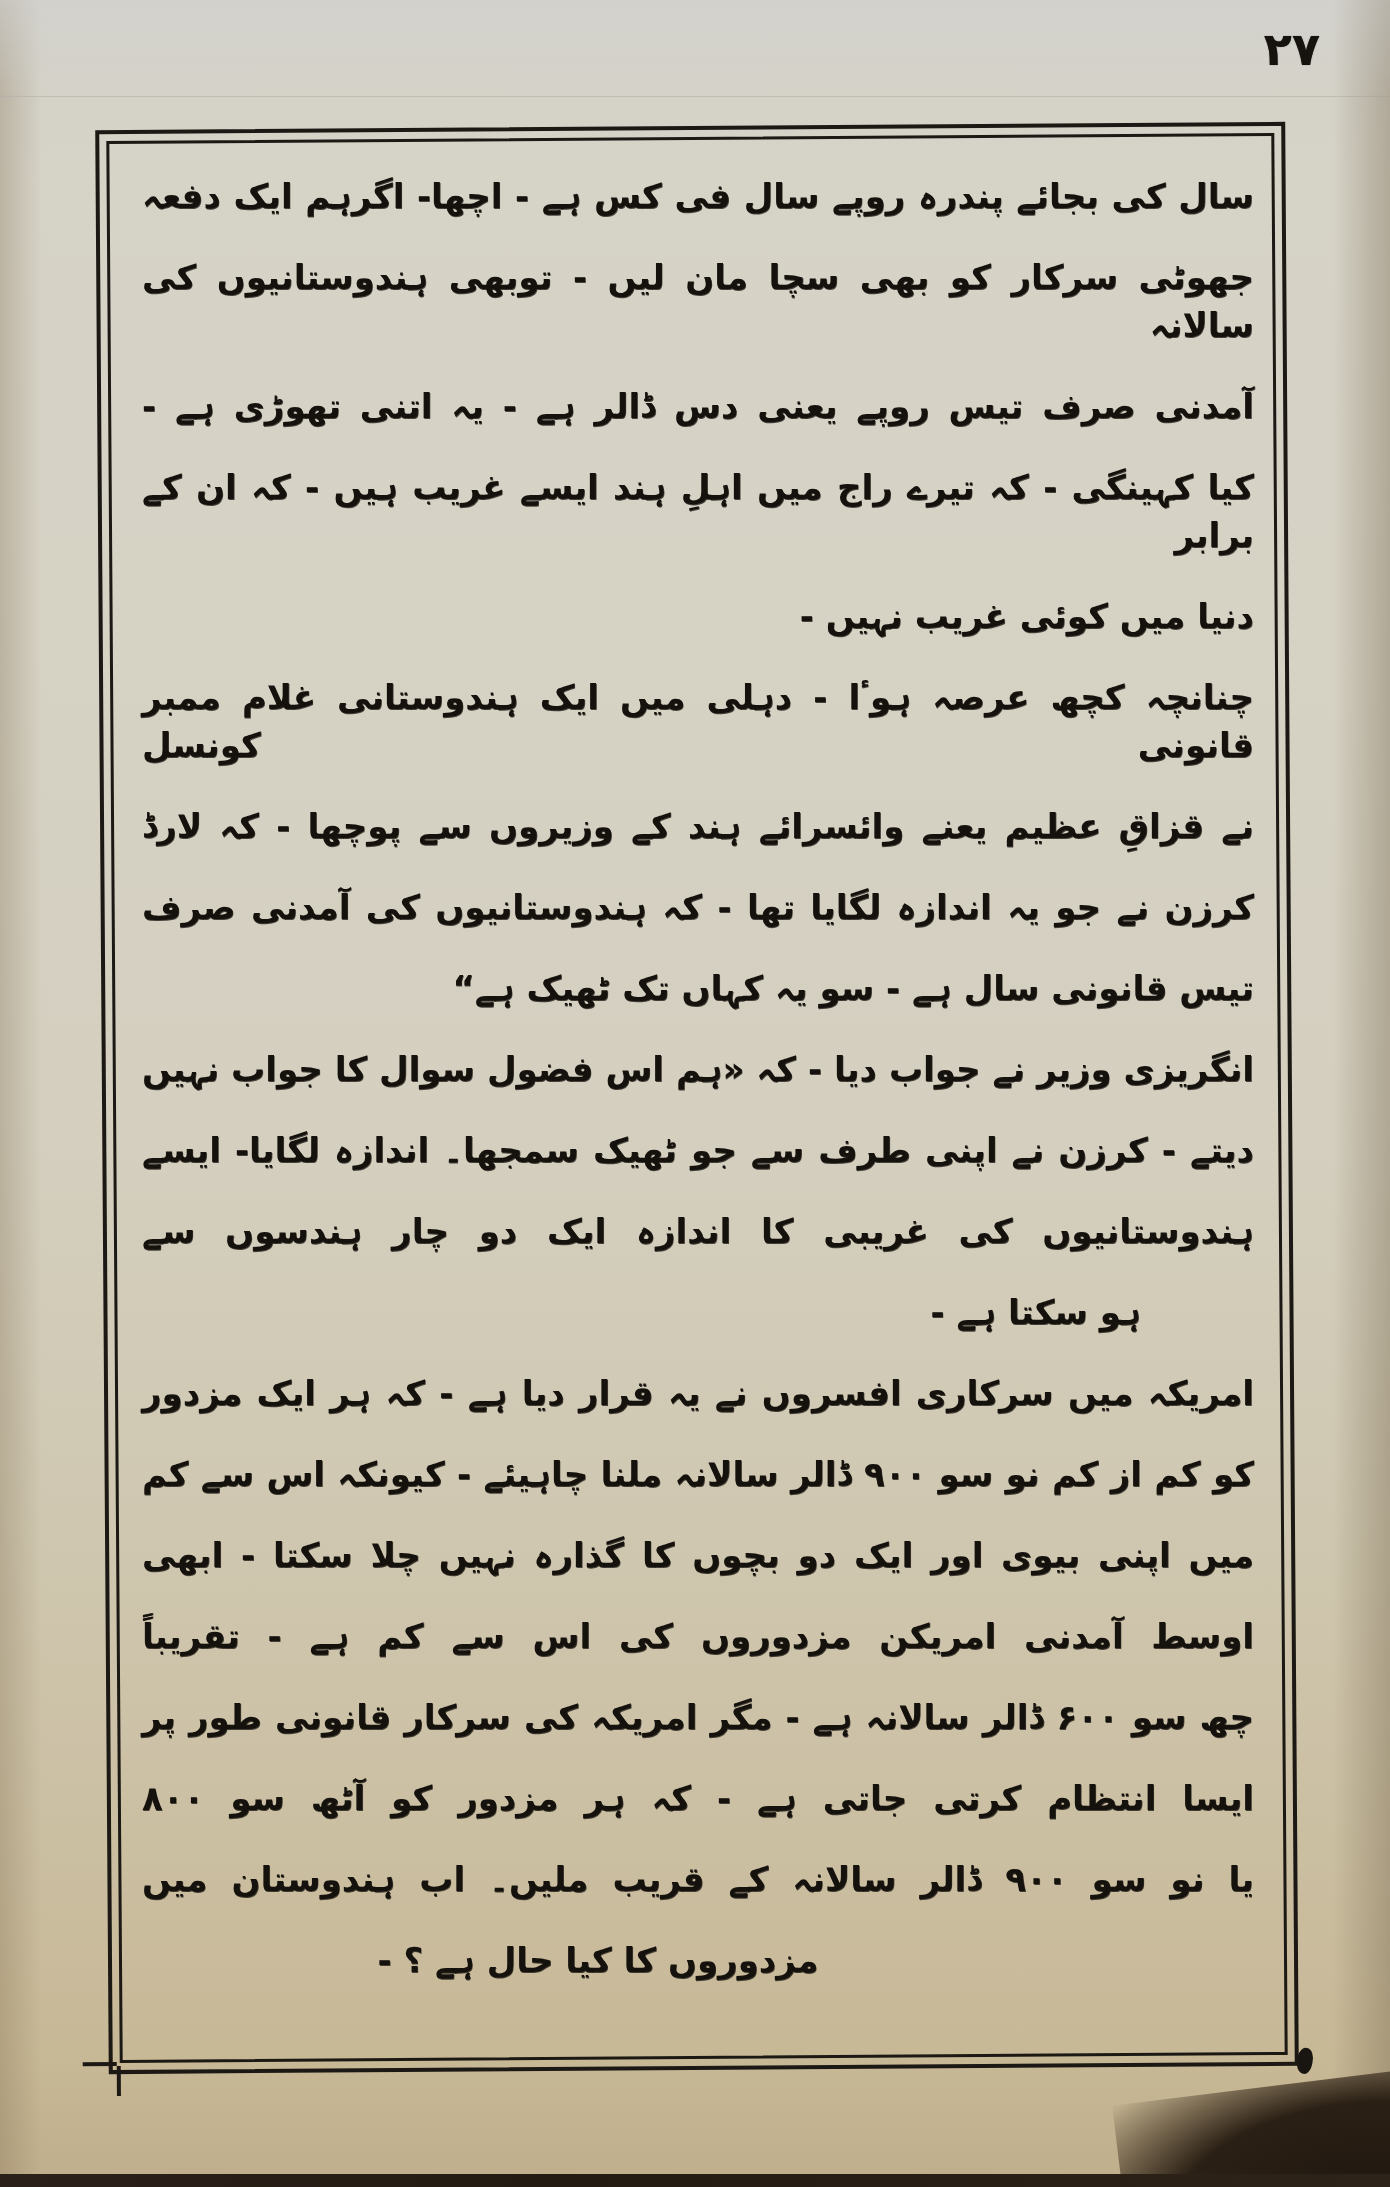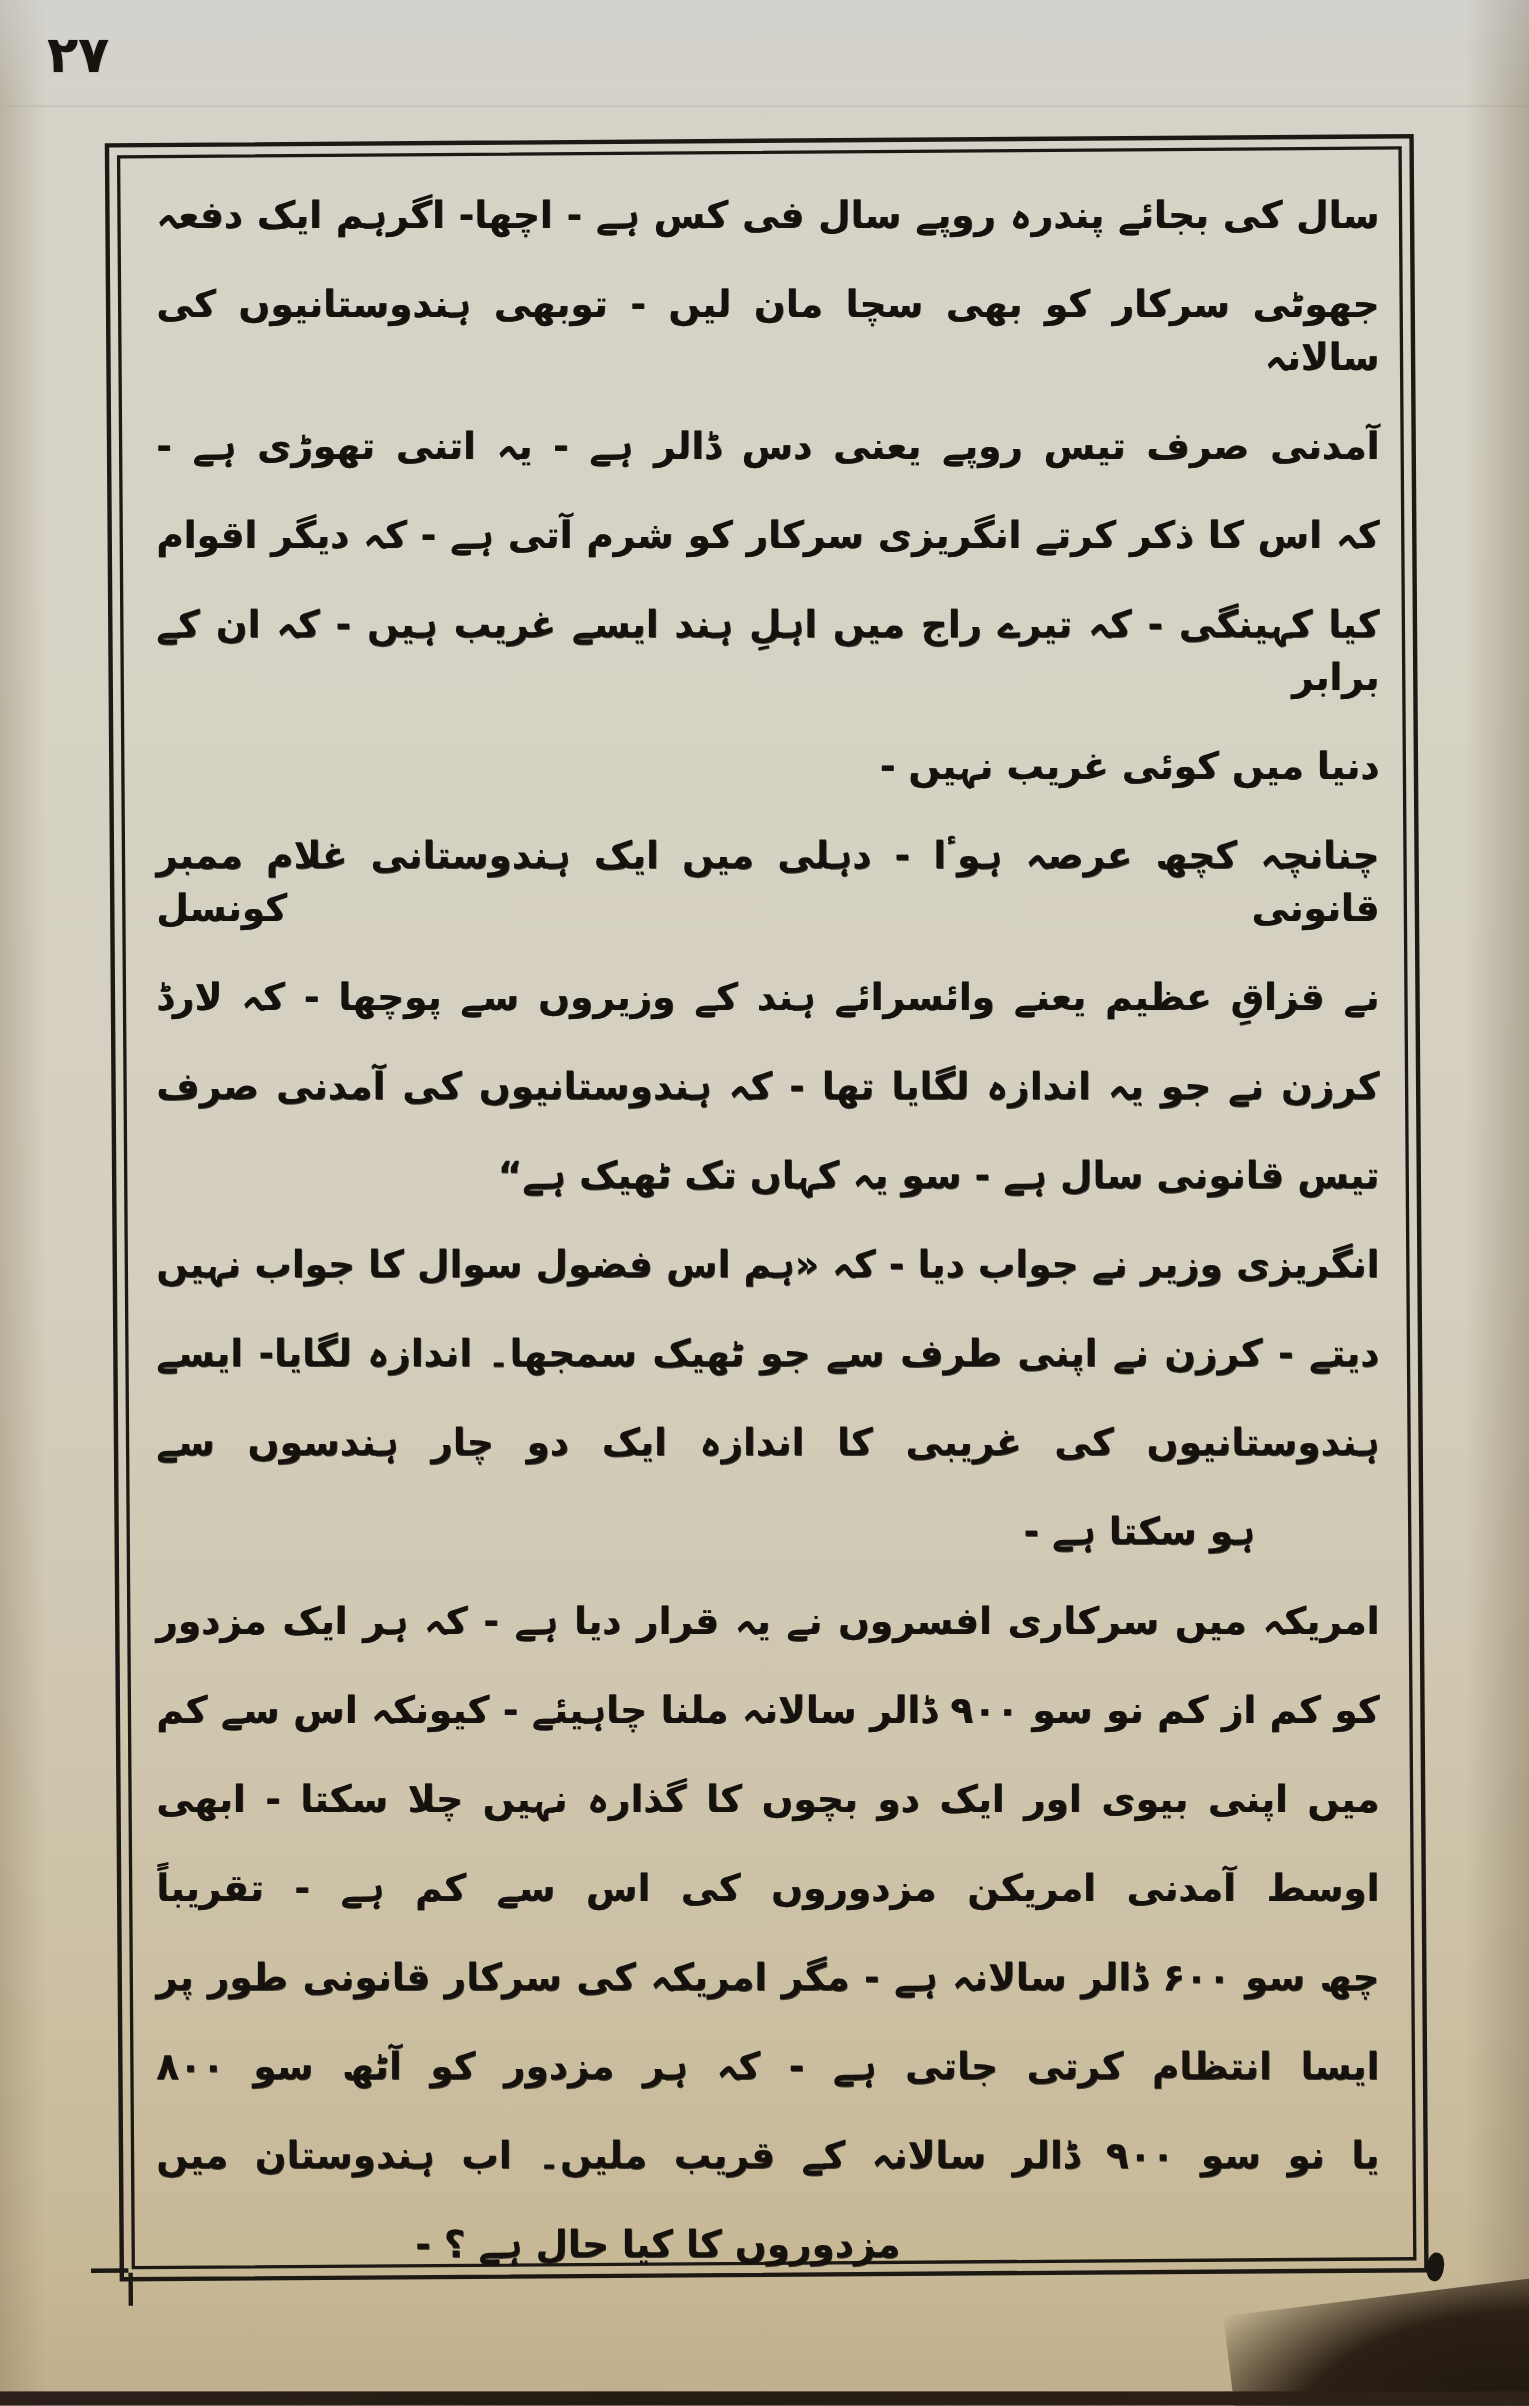--- a/index.html
+++ b/index.html
@@ -17,24 +17,23 @@
     overflow:hidden;
   }
   
   .top-band{
     position:absolute;left:0;top:0;width:100%;height:96px;
     background:linear-gradient(180deg, rgba(210,210,208,.55), rgba(210,210,205,0));
     border-bottom:1px solid rgba(100,95,80,.18);
   }
   .page-number{
     position:absolute;top:22px;left:0;right:70px;
-    text-align:left;
+    text-align:right;
     font-size:46px;font-weight:700;color:#16120d;
     text-shadow:0 0 1px rgba(20,16,12,.7);
-    margin-left:43px;
   }
   
   .frame-outer{
     position:absolute;left:102px;top:126px;width:1190px;height:1944px;
     box-sizing:border-box;border:4px solid #1c1814;
     transform:rotate(-0.4deg);
     padding:7px;
   }
   .frame-inner{
     box-sizing:border-box;width:100%;height:100%;
@@ -118,21 +117,20 @@
     <div class="frame-inner"></div>
     <div class="overshoot-h"></div>
     <div class="overshoot-v"></div>
     <div class="border-mark"></div>
   </div>
 
   <div class="text-block">
     <div class="line full">سال کی بجائے پندرہ روپے سال فی کس ہے - اچھا- اگرہم ایک دفعہ</div>
     <div class="line full">جھوٹی سرکار کو بھی سچا مان لیں - توبھی ہندوستانیوں کی سالانہ</div>
     <div class="line full">آمدنی صرف تیس روپے یعنی دس ڈالر ہے - یہ اتنی تھوڑی ہے -</div>
-    <div class="line full">کہ اس کا ذکر کرتے انگریزی سرکار کو شرم آتی ہے - کہ دیگر اقوام</div>
     <div class="line full">کیا کہینگی - کہ تیرے راج میں اہلِ ہند ایسے غریب ہیں - کہ ان کے برابر</div>
     <div class="line short">دنیا میں کوئی غریب نہیں -</div>
     <div class="line full">چنانچہ کچھ عرصہ ہوٴا - دہلی میں ایک ہندوستانی غلام ممبر قانونی کونسل</div>
     <div class="line full">نے قزاقِ عظیم یعنے وائسرائے ہند کے وزیروں سے پوچھا - کہ لارڈ</div>
     <div class="line full">کرزن نے جو یہ اندازہ لگایا تھا - کہ ہندوستانیوں کی آمدنی صرف</div>
     <div class="line short">تیس قانونی سال ہے - سو یہ کہاں تک ٹھیک ہے“</div>
     <div class="line full">انگریزی وزیر نے جواب دیا - کہ «ہم اس فضول سوال کا جواب نہیں</div>
     <div class="line full">دیتے - کرزن نے اپنی طرف سے جو ٹھیک سمجھا۔ اندازہ لگایا- ایسے</div>
     <div class="line full">ہندوستانیوں کی غریبی کا اندازہ ایک دو چار ہندسوں سے</div>
     <div class="line indent">ہو سکتا ہے -</div>

